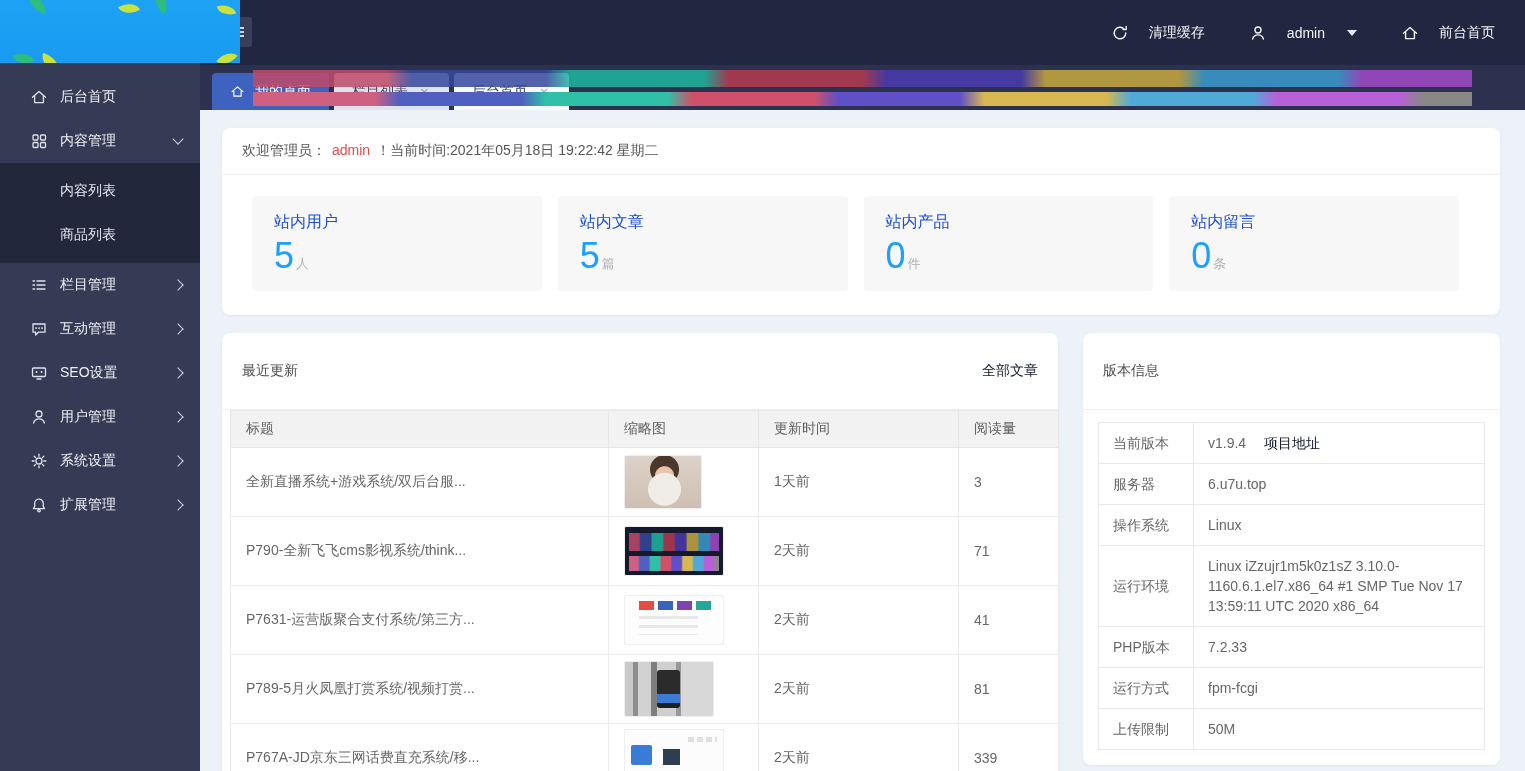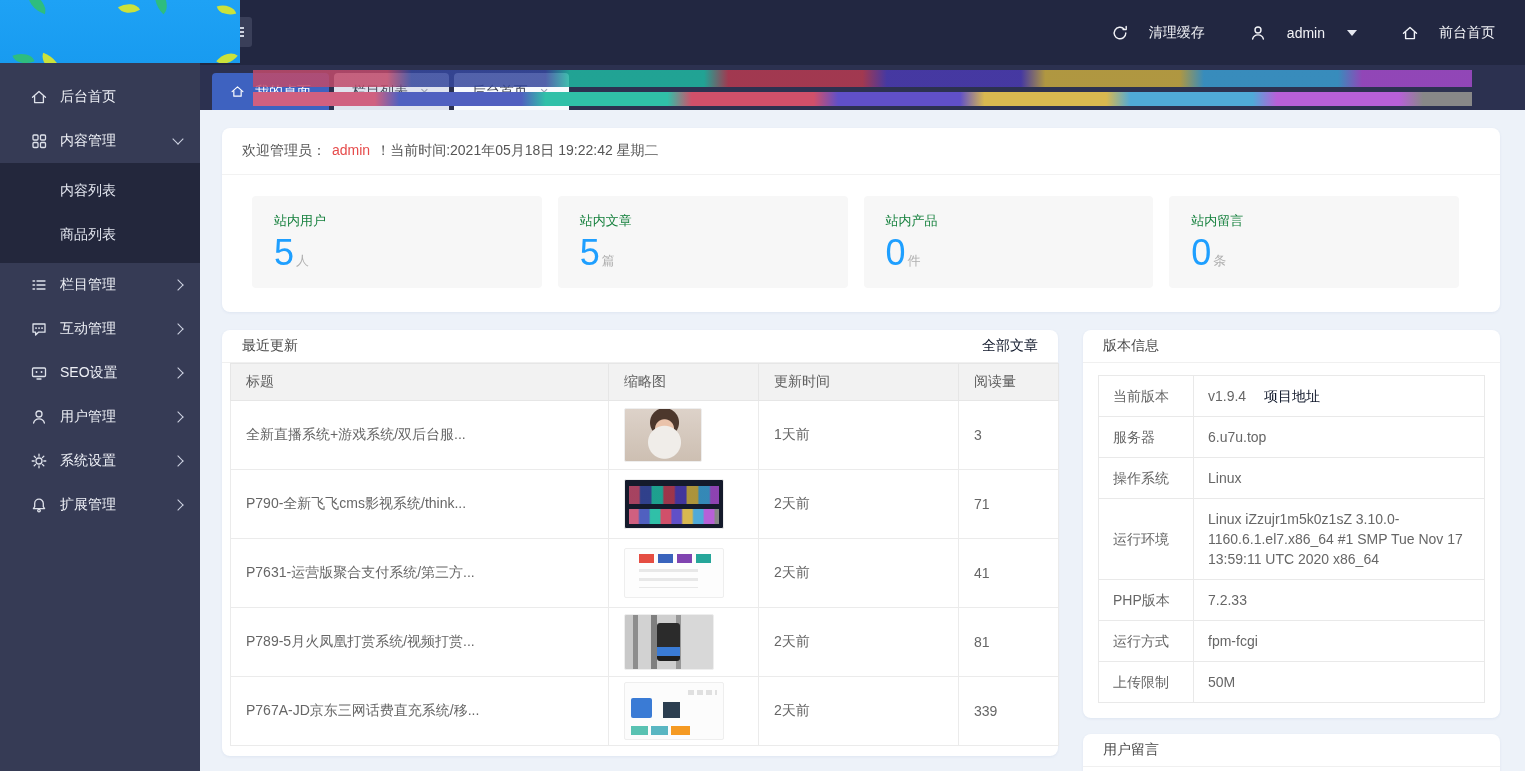--- a/index.html
+++ b/index.html
@@ -60,30 +60,30 @@
     stroke-linecap:round; stroke-linejoin:round;}
   .tab.t2 { background:#dfe3ee; color:#424657; }
   .tab.active { background:#f7fafd; color:#3a3e4d; }
   .tab .close { color:#9aa0b2; font-size:15px; line-height:1; padding:2px; cursor:pointer;}
 
   
   .main { position:absolute; left:200px; right:0; top:110px; bottom:0; overflow:hidden;
     padding:18px 25px 0 22px; }
   .panel { background:#fff; border-radius:8px; box-shadow:0 1px 3px rgba(40,70,140,.07); }
   .panel-head { display:flex; align-items:flex-start; justify-content:space-between;
-    padding:7px 20px; border-bottom:1px solid #f0f0f0; }
+    padding:29px 20px; border-bottom:1px solid #f0f0f0; }
   .panel-title { font-size:14px; color:#4a4a4a; }
   .link { color:#0f172a; font-size:14px; text-decoration:none; cursor:pointer; }
 
   
   .welcome { padding:14px 20px; border-bottom:1px solid #f2f2f2; font-size:14px; color:#565656; }
   .welcome .uname { color:#e64b4b; margin:0 6px; }
   .stats { display:flex; gap:16px; padding:21px 41px 24px 30px; }
   .stat-card { flex:1; background:#f7f7f7; border-radius:4px; padding:16px 22px 14px; cursor:default;}
-  .stat-label { font-size:13px; color:#15803d; }
+  .stat-label { font-size:16px; color:#1d4ed8; }
   .stat-num { margin-top:2px; }
   .stat-num .num { font-size:36px; color:#1e9fff; }
   .stat-num .unit { font-size:13px; color:#b0b0b0; margin-left:2px; }
 
   .cols { display:flex; gap:25px; margin-top:18px; align-items:flex-start; }
   .left-col { width:836px; }
   .right-col { flex:1; display:flex; flex-direction:column; gap:16px; }
 
   
   .tablewrap { padding:0 8px 10px; }

